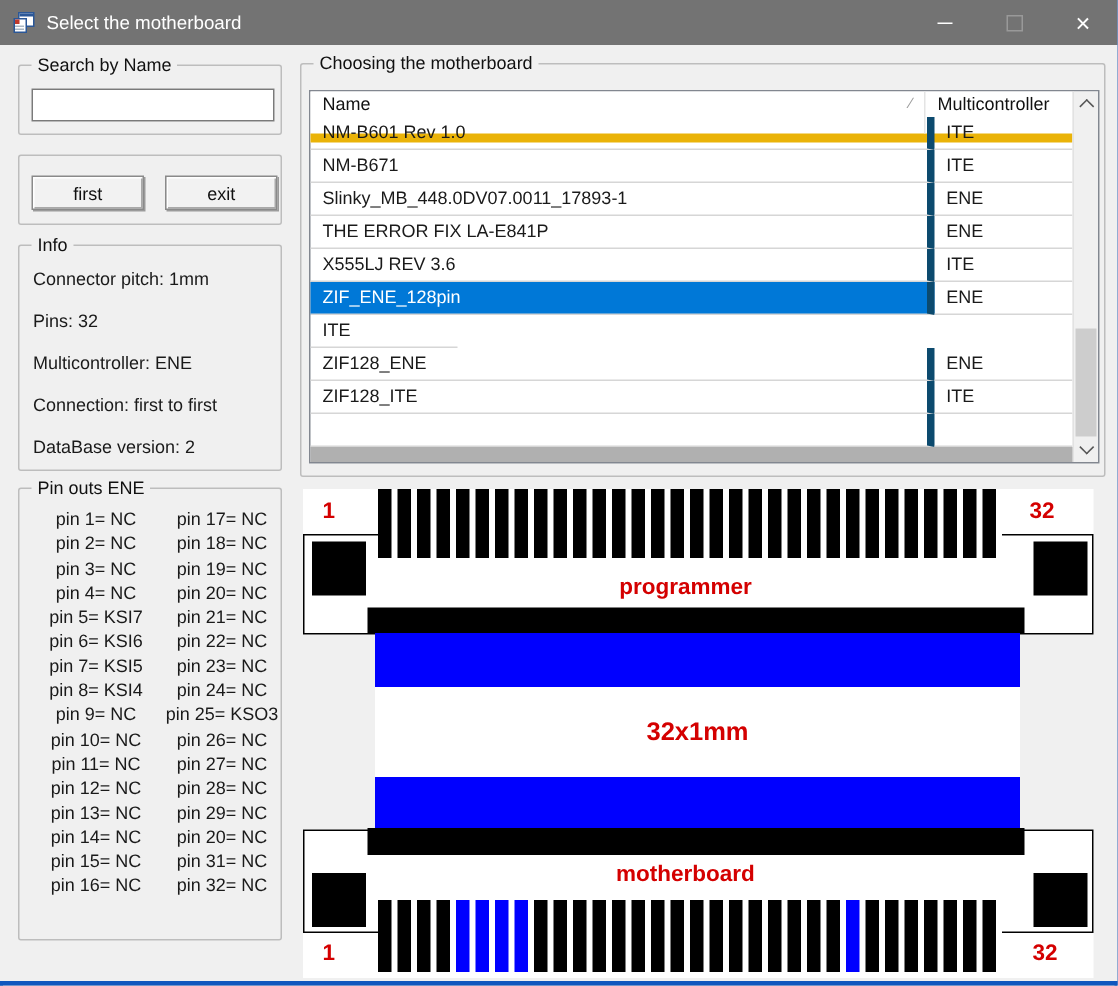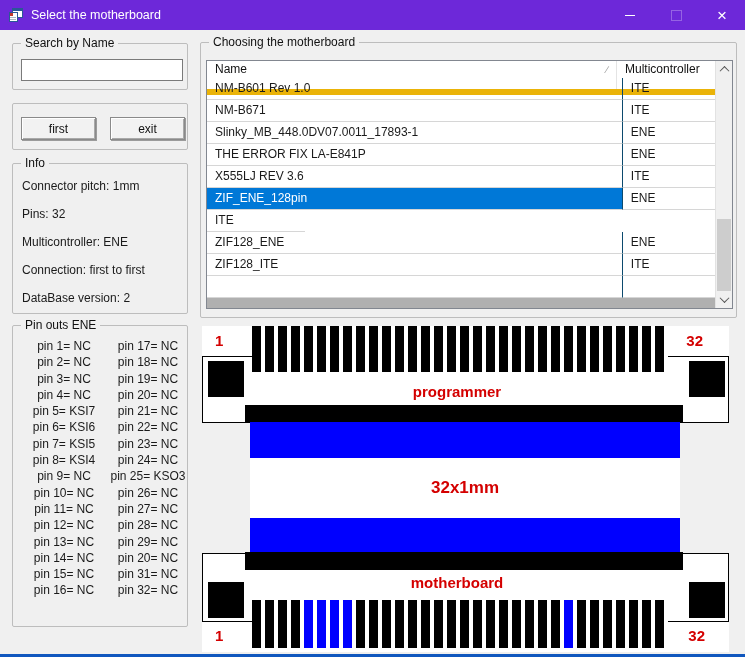--- a/index.html
+++ b/index.html
@@ -1,20 +1,20 @@
 <!DOCTYPE html>
 <html><head>
 <meta charset="utf-8">
 <style>
   html,body{margin:0;padding:0;}
   body{width:745px;height:657px;font-family:"Liberation Sans",sans-serif;font-size:12px;color:#1a1a1a;background:#888;}
   .window{position:relative;width:745px;height:657px;background:#f0f0f0;overflow:hidden;
           box-shadow:inset 2px 0 0 #1057be, inset -2px 0 0 #1057be, inset 0 -3px 0 #1057be;}
   
-  .titlebar{position:absolute;left:0;top:0;width:745px;height:30px;background:#6d28d9;display:flex;align-items:center;padding-left:8px;box-sizing:border-box;}
+  .titlebar{position:absolute;left:0;top:0;width:745px;height:30px;background:#737373;display:flex;align-items:center;padding-left:8px;box-sizing:border-box;}
   .app-icon{width:16px;height:16px;margin-right:7px;flex:0 0 auto;}
   .title-text{color:#fff;font-size:12.5px;}
   .caption-buttons{margin-left:auto;display:flex;height:30px;}
   .cap-btn{width:46px;height:30px;display:flex;align-items:center;justify-content:center;cursor:pointer;}
   .glyph-min{width:10px;height:1px;background:#fff;}
   .glyph-max{width:9px;height:9px;border:1px solid rgba(255,255,255,.5);}
   .cap-btn.disabled{opacity:.55;}
   .glyph-close{color:#fff;font-size:17px;line-height:17px;font-weight:400;}
   
   .body{position:absolute;left:0;top:30px;width:745px;height:624px;background:#f0f0f0;}
@@ -39,21 +39,21 @@
   .g-choose{left:200px;top:12px;width:537px;height:276px;}
   .listview{position:absolute;left:5px;top:17px;width:527px;height:249px;border:1px solid #828790;background:#fff;box-sizing:border-box;}
   .lv-header{position:absolute;left:0;top:0;height:34px;width:508px;display:flex;background:#fff;border-bottom:6px solid #eab308;box-sizing:border-box;}
   .lv-hcell{box-sizing:border-box;padding-left:8px;line-height:16px;font-size:12px;color:#111;position:relative;cursor:pointer;}
   .lv-hcell.name{width:410px;border-right:1px solid #e4e4e4;}
   .lv-hcell.mc{width:98px;}
   .sort-indicator{position:absolute;right:8px;top:1px;color:#9a9a9a;font-size:10px;}
   .lv-rows{position:absolute;left:0;top:17px;width:508px;}
   .lv-row{display:flex;height:22px;box-sizing:border-box;}
   .lv-cell{box-sizing:border-box;padding-left:8px;line-height:21px;border-bottom:1px solid #d6d6d6;white-space:nowrap;overflow:hidden;}
-  .lv-cell.name{width:444px;border-right:1px solid #0c4a6e;}
+  .lv-cell.name{width:444px;border-right:5px solid #0c4a6e;}
   .lv-cell.mc{width:98px;}
   .lv-cell.selected{background:#0078d7;color:#fff;}
   .lv-vscroll{position:absolute;right:0;top:0;width:17px;height:247px;background:#f0f0f0;border-left:1px solid #e2e2e2;box-sizing:border-box;}
   .vs-arrow{position:absolute;left:0;width:16px;height:17px;display:flex;align-items:center;justify-content:center;cursor:pointer;}
   .vs-up{top:0;} .vs-down{bottom:0;}
   .chev{width:6px;height:6px;border-left:1.6px solid #555;border-top:1.6px solid #555;}
   .chev.up{transform:rotate(45deg) translate(1px,1px);}
   .chev.down{transform:rotate(225deg) translate(1px,1px);}
   .vs-thumb{position:absolute;left:1px;top:158px;width:14px;height:72px;background:#cdcdcd;cursor:pointer;}
   .lv-hscroll{position:absolute;left:0;bottom:0;width:508px;height:10px;background:#b0b0b0;cursor:pointer;}

